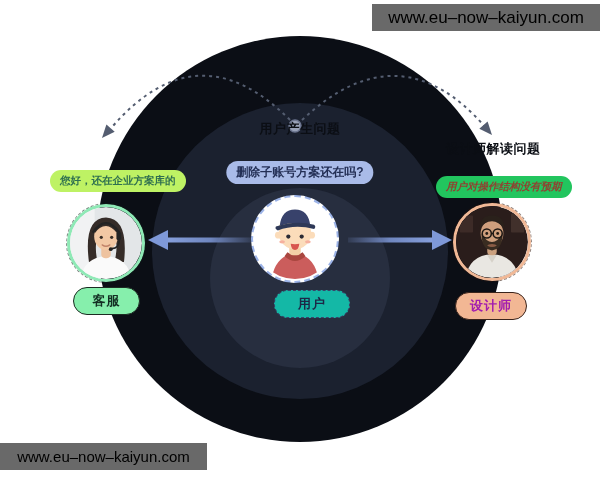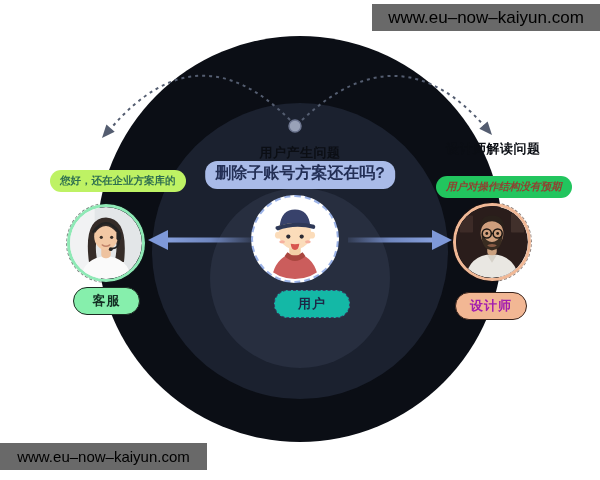--- a/index.html
+++ b/index.html
@@ -24,37 +24,37 @@
 
   
   .caption {
     position: absolute;
     font-size: 13px;
     font-weight: 700;
     color: #0b0e14;
     white-space: nowrap;
     letter-spacing: 0.5px;
   }
-  .caption-top   { left: 300px; top: 144px; transform: translateX(-50%); text-align: center; }
+  .caption-top   { left: 300px; top: 120px; transform: translateX(-50%); text-align: center; }
   .caption-left  { left: 62px;  top: 140px; }
   .caption-right { left: 446px; top: 140px; }
 
   
   .bubble {
     position: absolute;
     font-size: 11px;
     font-weight: 700;
     white-space: nowrap;
     padding: 5px 10px;
     border-radius: 12px;
     line-height: 1.1;
   }
   .bubble-center {
     left: 300px; top: 161px; transform: translateX(-50%);
-    background: #a9bbe8; color: #232f55; font-size: 16px; font-family: Liberation Mono, monospace;
+    background: #a9bbe8; color: #232f55; font-size: 12px;
   }
   .bubble-left {
     left: 50px; top: 170px;
     background: #bef264; color: #2f7050; font-size: 10.5px;
   }
   .bubble-right {
     left: 436px; top: 176px;
     background: #22c55e; color: #8f4231; font-size: 10.5px; font-style: italic;
   }
 

